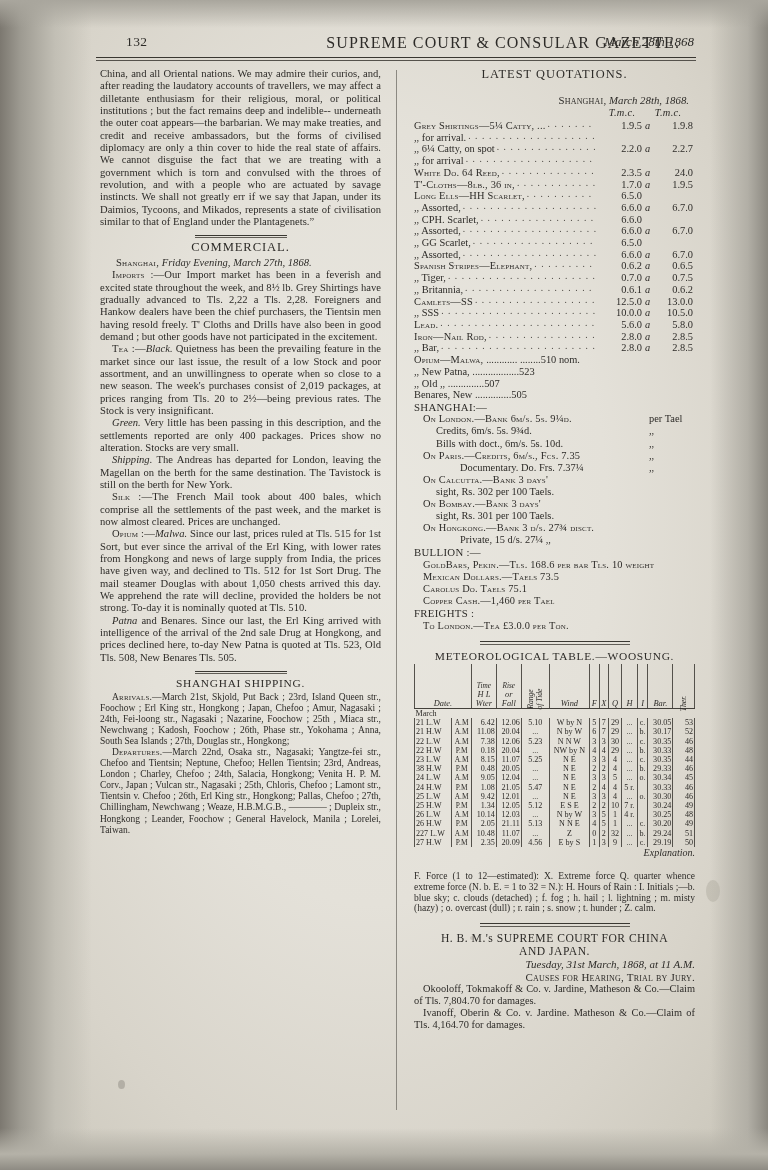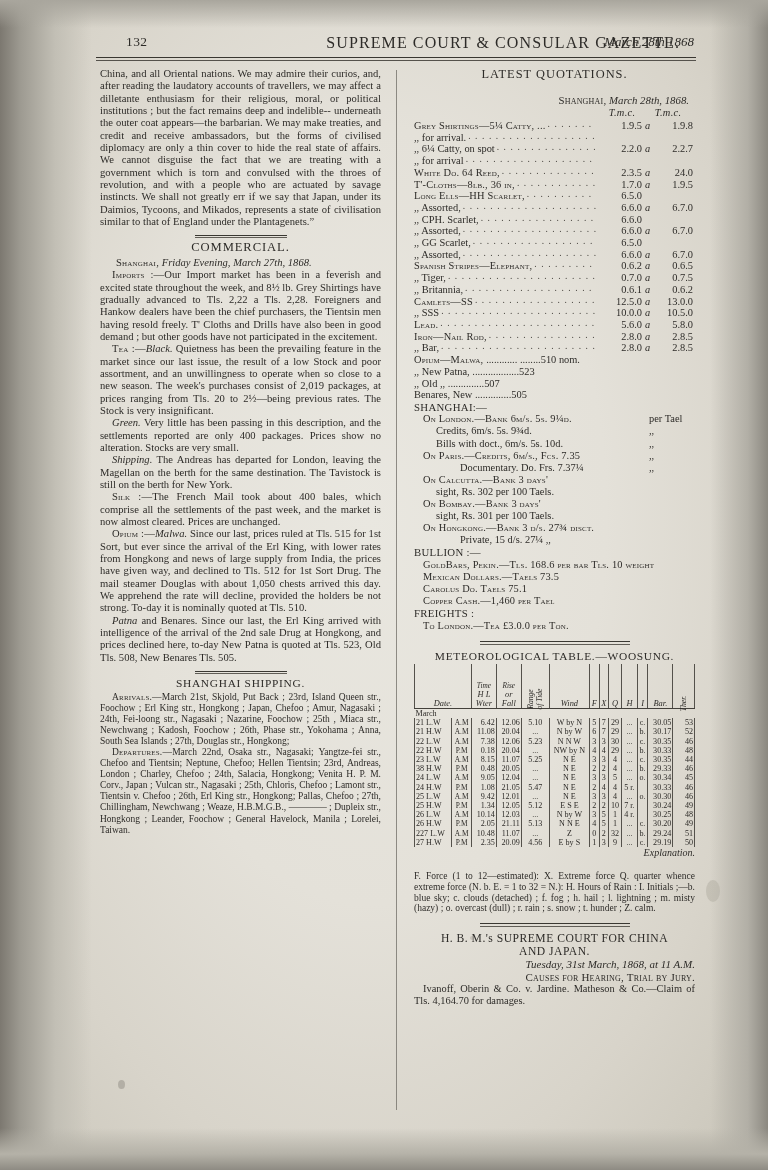--- a/index.html
+++ b/index.html
@@ -635,18 +635,19 @@
         </div>
 
         <div class="expl-title">Explanation.</div>
         <div class="met-expl">F. Force (1 to  12—estimated): X. Extreme force Q. quarter whence extreme force (N. b. E. = 1 to 32 = N.): H. Hours of Rain : I. Initials ;—b. blue sky; c. clouds (detached) ; f. fog ; h. hail ; l. lightning ; m. misty (hazy) ; o. overcast (dull) ; r. rain ; s. snow ; t. hunder ; Z. calm.</div>
 
         <div class="hrule-wide"></div>
         <div class="court-head"><span>H. B. M.'s SUPREME COURT FOR CHINA</span><br><span>AND JAPAN.</span></div>
         <div class="court-line it">Tuesday, 31st March, 1868, at 11 A.M.</div>
         <div class="court-line sc">Causes for Hearing, Trial by Jury.</div>
         <div id="court-cases">
+            <p class="court-case">Okooloff, Tokmakoff &amp; Co. v. Jardine, Matheson &amp; Co.—Claim of Tls. 7,804.70 for damages.</p>
             <p class="court-case">Ivanoff, Oberin &amp; Co. v. Jardine. Matheson &amp; Co.—Claim of Tls. 4,164.70 for damages.</p>
           </div>
       </div>
     </div>
   </div>
 </div>
 
 </body></html>

